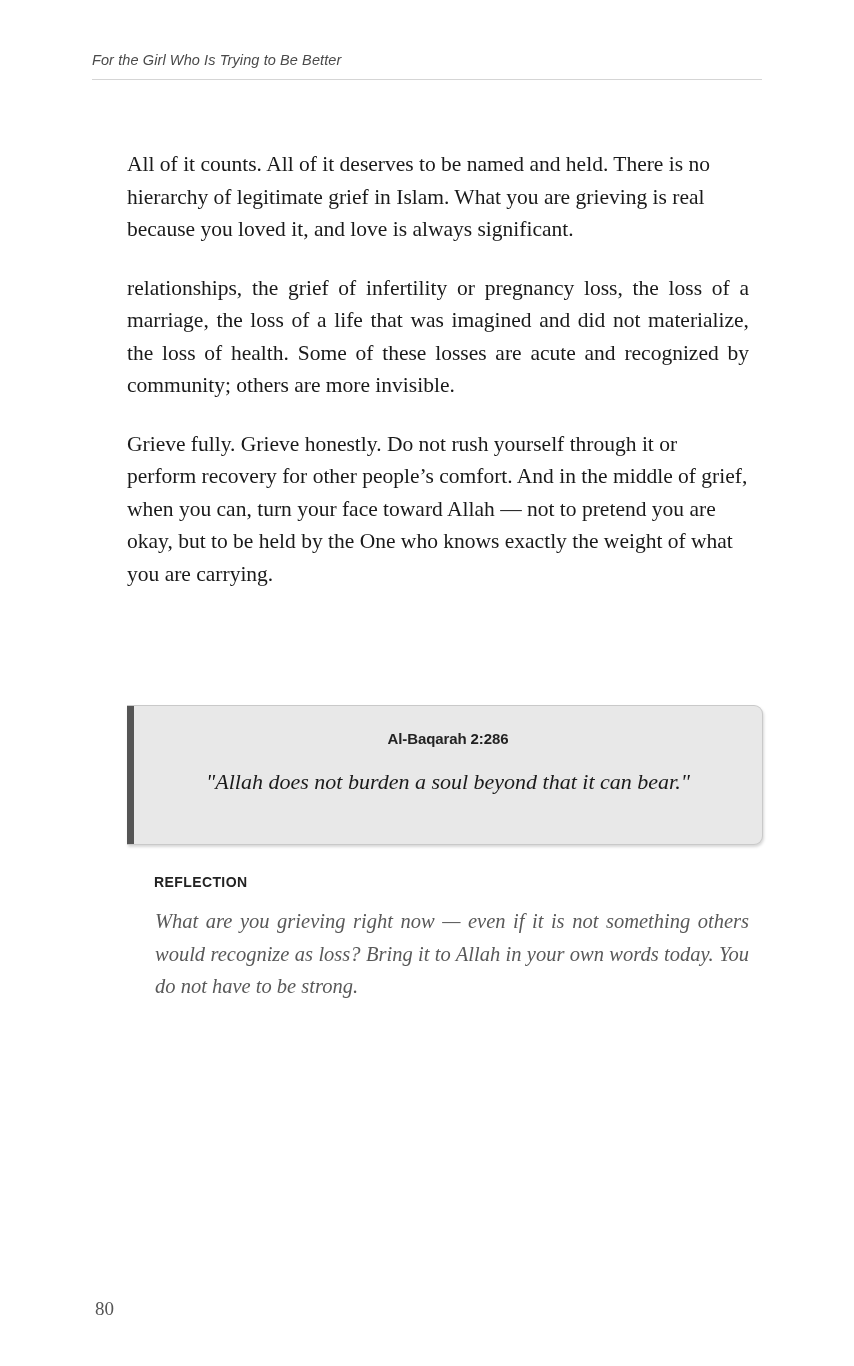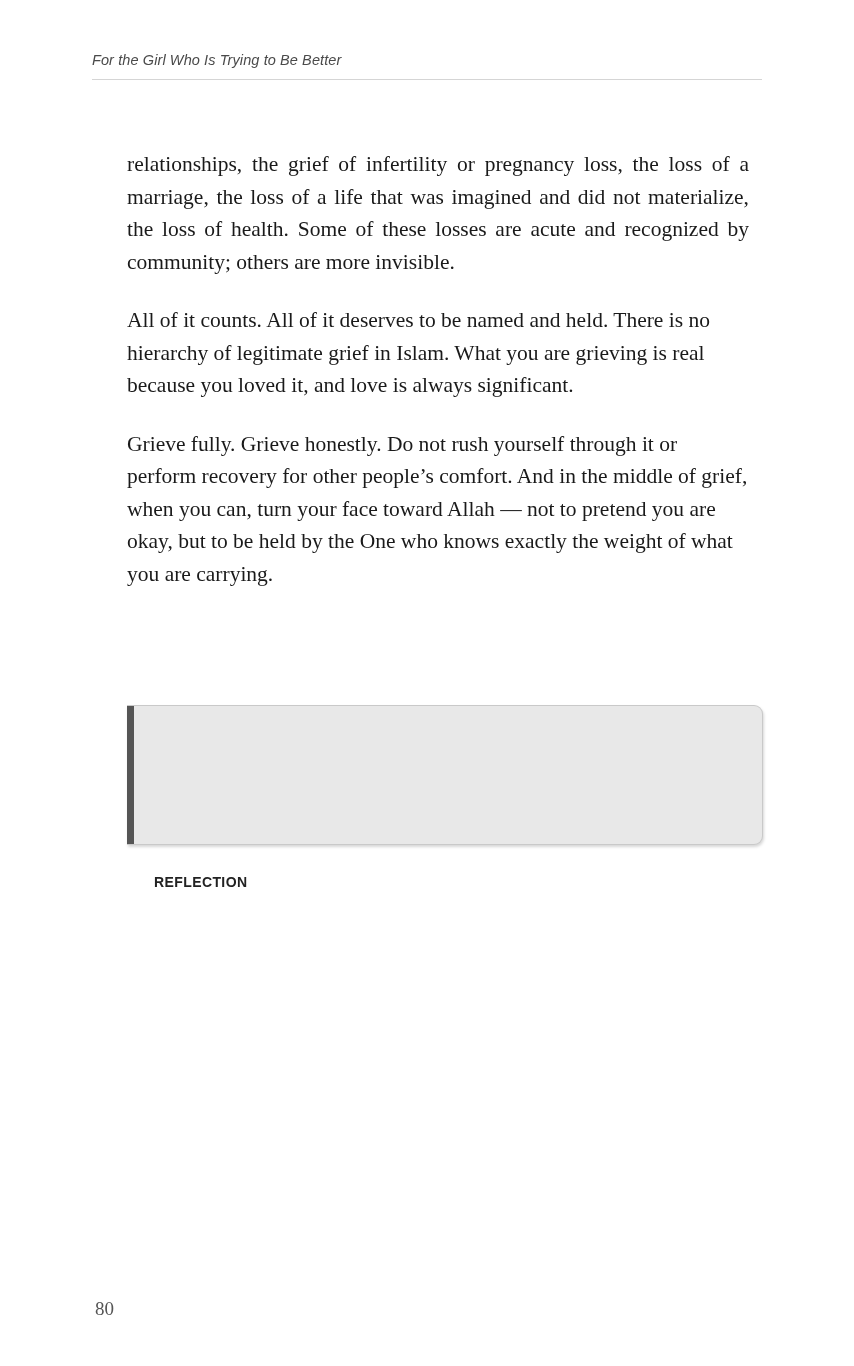--- a/index.html
+++ b/index.html
@@ -147,26 +147,31 @@
 <body>
 
 <div class="page">
 
   <div class="running-head">
     <div class="running-head-title">For the Girl Who Is Trying to Be Better</div>
   </div>
   <div class="head-rule"></div>
 
   <div class="content">
+    <p class="body-par ragged">All of it counts. All of it deserves to be named and held. There is no hierarchy of legitimate grief in Islam. What you are grieving is real because you loved it, and love is always significant.</p>
     <p class="body-par justified">relationships, the grief of infertility or pregnancy loss, the loss of a marriage, the loss of a life that was imagined and did not materialize, the loss of health. Some of these losses are acute and recognized by community; others are more invisible.</p>
-    <p class="body-par ragged">All of it counts. All of it deserves to be named and held. There is no hierarchy of legitimate grief in Islam. What you are grieving is real because you loved it, and love is always significant.</p>
     <p class="body-par ragged">Grieve fully. Grieve honestly. Do not rush yourself through it or perform recovery for other people’s comfort. And in the middle of grief, when you can, turn your face toward Allah — not to pretend you are okay, but to be held by the One who knows exactly the weight of what you are carrying.</p>
   </div>
 
   <div class="callout">
     <div class="callout-bar"></div>
+    <div class="callout-inner">
+      <div class="callout-citation">Al-Baqarah 2:286</div>
+      <div class="callout-quote">"Allah does not burden a soul beyond that it can bear."</div>
+    </div>
   </div>
 
   <div class="reflection-label">REFLECTION</div>
+  <div class="reflection-body">What are you grieving right now — even if it is not something others would recognize as loss? Bring it to Allah in your own words today. You do not have to be strong.</div>
 
   <div class="folio">80</div>
 
 </div>
 
 </body></html>

